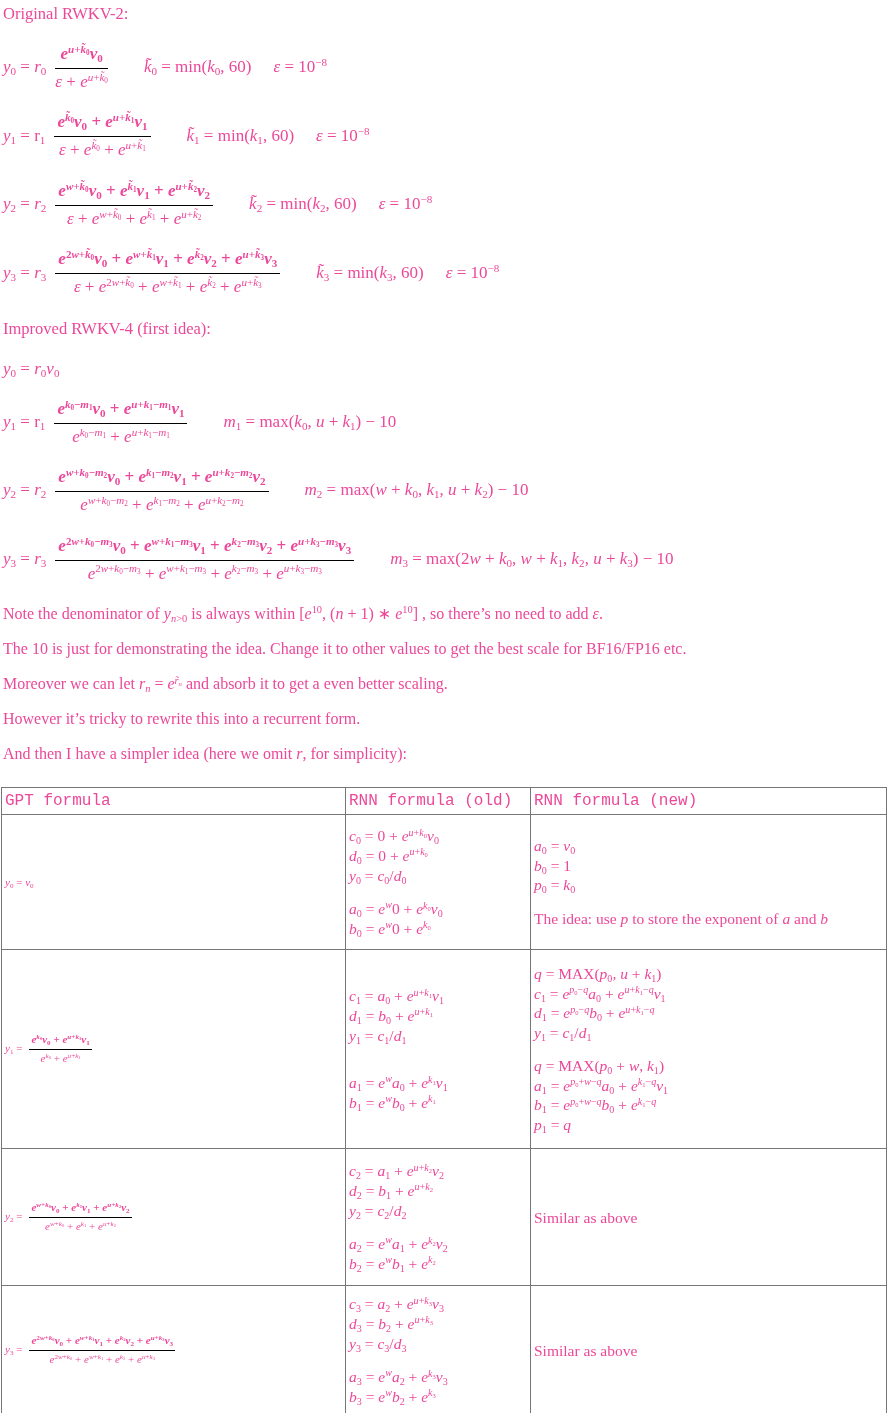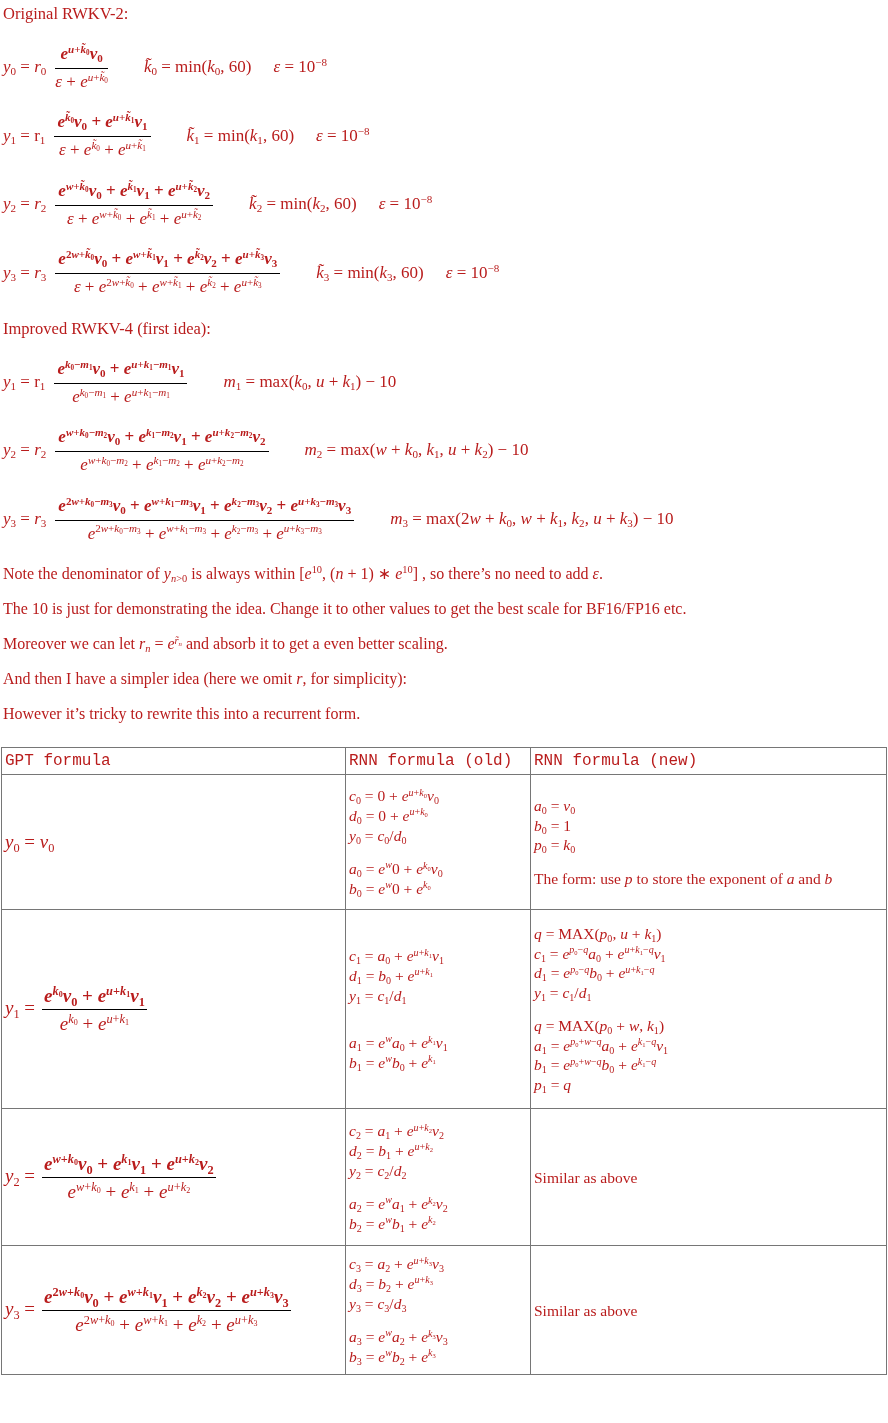--- a/index.html
+++ b/index.html
@@ -1,19 +1,19 @@
 <!DOCTYPE html>
 <html><head>
 <meta charset="utf-8">
 <style>
   html,body { margin:0; padding:0; background:#fff; }
   .page {
     position:relative; width:888px; height:1413px; overflow:hidden;
     box-sizing:border-box; padding:2px 0 0 3px;
-    background:#fff; color:#b91c1c;
+    background:#fff; color:#ec4899;
     font-family:"Liberation Serif", serif;
   }
   .head { margin:2px 0 0 0; font-size:16.5px; }
   .head2 { margin:21px 0 20px 0; font-size:16.5px; }
   .eq { font-size:17px; margin:20px 0; white-space:nowrap; }
   .eq-lhs { margin-right:3px; }
   .frac { display:inline-block; vertical-align:middle; text-align:center; margin:0 6px; }
   .fn { display:block; border-bottom:1px solid #000; padding:0 3px 3px 3px; line-height:1.22;font-weight:bold; }
   .fd { display:block; padding-top:3px; line-height:1.22; }
   .eq-side { margin-left:30px; }
@@ -33,48 +33,49 @@
     padding:1px 4px; font-size:16px; font-weight:normal;
   }
   table.cmp th { height:24px; padding-left:3px;font-family:Liberation Mono, monospace; }
   table.cmp td { padding-left:3px; }
   tr.r1 td { height:132px; }
   tr.r2 td { height:196px; }
   tr.r3 td { height:134px; }
   tr.r4 td { height:126px; }
   .ml { line-height:1.26; white-space:nowrap; font-size:15.5px; }
   .blank { height:14px; }
-  .cell-eq { font-size:19px; white-space:nowrap; }
+  .cell-eq { font-size:11px; white-space:nowrap; }
   .cell-eq .frac { margin:0 4px; }
   .cell-eq .fn { padding:0 2px 2px 2px; }
   .cell-eq .fd { padding-top:2px; }
 </style>
 </head>
 <body>
 
 <div class="page">
 
   <p class="head">Original RWKV-2:</p>
 
   <div class="eq"><span class="eq-lhs"><i>y</i><sub>0</sub> = <i>r</i><sub>0</sub></span><span class="frac"><span class="fn"><i>e</i><sup><i>u</i>+<i>k̃</i><sub>0</sub></sup><i>v</i><sub>0</sub></span><span class="fd"><i>ε</i> + <i>e</i><sup><i>u</i>+<i>k̃</i><sub>0</sub></sup></span></span><span class="eq-side"><i>k̃</i><sub>0</sub> = <span class="rm">min</span>(<i>k</i><sub>0</sub>, 60)</span><span class="eq-side2"><i>ε</i> = 10<sup>−8</sup></span></div>
   <div class="eq"><span class="eq-lhs"><i>y</i><sub>1</sub> = <span class="rm">r</span><sub>1</sub></span><span class="frac"><span class="fn"><i>e</i><sup><i>k̃</i><sub>0</sub></sup><i>v</i><sub>0</sub> + <i>e</i><sup><i>u</i>+<i>k̃</i><sub>1</sub></sup><i>v</i><sub>1</sub></span><span class="fd"><i>ε</i> + <i>e</i><sup><i>k̃</i><sub>0</sub></sup> + <i>e</i><sup><i>u</i>+<i>k̃</i><sub>1</sub></sup></span></span><span class="eq-side"><i>k̃</i><sub>1</sub> = <span class="rm">min</span>(<i>k</i><sub>1</sub>, 60)</span><span class="eq-side2"><i>ε</i> = 10<sup>−8</sup></span></div>
   <div class="eq"><span class="eq-lhs"><i>y</i><sub>2</sub> = <i>r</i><sub>2</sub></span><span class="frac"><span class="fn"><i>e</i><sup><i>w</i>+<i>k̃</i><sub>0</sub></sup><i>v</i><sub>0</sub> + <i>e</i><sup><i>k̃</i><sub>1</sub></sup><i>v</i><sub>1</sub> + <i>e</i><sup><i>u</i>+<i>k̃</i><sub>2</sub></sup><i>v</i><sub>2</sub></span><span class="fd"><i>ε</i> + <i>e</i><sup><i>w</i>+<i>k̃</i><sub>0</sub></sup> + <i>e</i><sup><i>k̃</i><sub>1</sub></sup> + <i>e</i><sup><i>u</i>+<i>k̃</i><sub>2</sub></sup></span></span><span class="eq-side"><i>k̃</i><sub>2</sub> = <span class="rm">min</span>(<i>k</i><sub>2</sub>, 60)</span><span class="eq-side2"><i>ε</i> = 10<sup>−8</sup></span></div>
   <div class="eq"><span class="eq-lhs"><i>y</i><sub>3</sub> = <i>r</i><sub>3</sub></span><span class="frac"><span class="fn"><i>e</i><sup>2<i>w</i>+<i>k̃</i><sub>0</sub></sup><i>v</i><sub>0</sub> + <i>e</i><sup><i>w</i>+<i>k̃</i><sub>1</sub></sup><i>v</i><sub>1</sub> + <i>e</i><sup><i>k̃</i><sub>2</sub></sup><i>v</i><sub>2</sub> + <i>e</i><sup><i>u</i>+<i>k̃</i><sub>3</sub></sup><i>v</i><sub>3</sub></span><span class="fd"><i>ε</i> + <i>e</i><sup>2<i>w</i>+<i>k̃</i><sub>0</sub></sup> + <i>e</i><sup><i>w</i>+<i>k̃</i><sub>1</sub></sup> + <i>e</i><sup><i>k̃</i><sub>2</sub></sup> + <i>e</i><sup><i>u</i>+<i>k̃</i><sub>3</sub></sup></span></span><span class="eq-side"><i>k̃</i><sub>3</sub> = <span class="rm">min</span>(<i>k</i><sub>3</sub>, 60)</span><span class="eq-side2"><i>ε</i> = 10<sup>−8</sup></span></div>
 
   <p class="head2">Improved RWKV-4 (first idea):</p>
 
+  <div class="eq"><span class="eq-lhs"><i>y</i><sub>0</sub> = <i>r</i><sub>0</sub><i>v</i><sub>0</sub></span></div>
   <div class="eq"><span class="eq-lhs"><i>y</i><sub>1</sub> = <span class="rm">r</span><sub>1</sub></span><span class="frac"><span class="fn"><i>e</i><sup><i>k</i><sub>0</sub>−<i>m</i><sub>1</sub></sup><i>v</i><sub>0</sub> + <i>e</i><sup><i>u</i>+<i>k</i><sub>1</sub>−<i>m</i><sub>1</sub></sup><i>v</i><sub>1</sub></span><span class="fd"><i>e</i><sup><i>k</i><sub>0</sub>−<i>m</i><sub>1</sub></sup> + <i>e</i><sup><i>u</i>+<i>k</i><sub>1</sub>−<i>m</i><sub>1</sub></sup></span></span><span class="eq-side"><i>m</i><sub>1</sub> = <span class="rm">max</span>(<i>k</i><sub>0</sub>, <i>u</i> + <i>k</i><sub>1</sub>) − 10</span></div>
   <div class="eq"><span class="eq-lhs"><i>y</i><sub>2</sub> = <i>r</i><sub>2</sub></span><span class="frac"><span class="fn"><i>e</i><sup><i>w</i>+<i>k</i><sub>0</sub>−<i>m</i><sub>2</sub></sup><i>v</i><sub>0</sub> + <i>e</i><sup><i>k</i><sub>1</sub>−<i>m</i><sub>2</sub></sup><i>v</i><sub>1</sub> + <i>e</i><sup><i>u</i>+<i>k</i><sub>2</sub>−<i>m</i><sub>2</sub></sup><i>v</i><sub>2</sub></span><span class="fd"><i>e</i><sup><i>w</i>+<i>k</i><sub>0</sub>−<i>m</i><sub>2</sub></sup> + <i>e</i><sup><i>k</i><sub>1</sub>−<i>m</i><sub>2</sub></sup> + <i>e</i><sup><i>u</i>+<i>k</i><sub>2</sub>−<i>m</i><sub>2</sub></sup></span></span><span class="eq-side"><i>m</i><sub>2</sub> = <span class="rm">max</span>(<i>w</i> + <i>k</i><sub>0</sub>, <i>k</i><sub>1</sub>, <i>u</i> + <i>k</i><sub>2</sub>) − 10</span></div>
   <div class="eq"><span class="eq-lhs"><i>y</i><sub>3</sub> = <i>r</i><sub>3</sub></span><span class="frac"><span class="fn"><i>e</i><sup>2<i>w</i>+<i>k</i><sub>0</sub>−<i>m</i><sub>3</sub></sup><i>v</i><sub>0</sub> + <i>e</i><sup><i>w</i>+<i>k</i><sub>1</sub>−<i>m</i><sub>3</sub></sup><i>v</i><sub>1</sub> + <i>e</i><sup><i>k</i><sub>2</sub>−<i>m</i><sub>3</sub></sup><i>v</i><sub>2</sub> + <i>e</i><sup><i>u</i>+<i>k</i><sub>3</sub>−<i>m</i><sub>3</sub></sup><i>v</i><sub>3</sub></span><span class="fd"><i>e</i><sup>2<i>w</i>+<i>k</i><sub>0</sub>−<i>m</i><sub>3</sub></sup> + <i>e</i><sup><i>w</i>+<i>k</i><sub>1</sub>−<i>m</i><sub>3</sub></sup> + <i>e</i><sup><i>k</i><sub>2</sub>−<i>m</i><sub>3</sub></sup> + <i>e</i><sup><i>u</i>+<i>k</i><sub>3</sub>−<i>m</i><sub>3</sub></sup></span></span><span class="eq-side"><i>m</i><sub>3</sub> = <span class="rm">max</span>(2<i>w</i> + <i>k</i><sub>0</sub>, <i>w</i> + <i>k</i><sub>1</sub>, <i>k</i><sub>2</sub>, <i>u</i> + <i>k</i><sub>3</sub>) − 10</span></div>
 
   <p class="note"><span class="rm">Note the denominator of </span><i>y</i><sub><i>n</i>&gt;0</sub><span class="rm"> is always within </span>[<i>e</i><sup>10</sup>, (<i>n</i> + 1) ∗ <i>e</i><sup>10</sup>] <span class="rm">, so there’s no need to add </span><i>ε</i><span class="rm">.</span></p>
   <p class="note"><span class="rm">The 10 is just for demonstrating the idea. Change it to other values to get the best scale for BF16/FP16 etc.</span></p>
   <p class="note"><span class="rm">Moreover we can let </span><i>r</i><sub><i>n</i></sub> = <i>e</i><sup><i>r̃</i><sub><i>n</i></sub></sup><span class="rm"> and absorb it to get a even better scaling.</span></p>
+  <p class="note"><span class="rm">However it’s tricky to rewrite this into a recurrent form.</span></p>
   <p class="note"><span class="rm">And then I have a simpler idea (here we omit </span><i>r</i><span class="rm">, for simplicity):</span></p>
-  <p class="note"><span class="rm">However it’s tricky to rewrite this into a recurrent form.</span></p>
 
   <table class="cmp">
     <colgroup>
         <col class="c1">
         <col class="c2">
         <col class="c3">
       </colgroup>
     <thead>
       <tr>
         <th>GPT formula</th>
@@ -93,21 +94,21 @@
             <div class="ml"><i>y</i><sub>0</sub> = <i>c</i><sub>0</sub>/<i>d</i><sub>0</sub></div>
             <div class="blank"></div>
             <div class="ml"><i>a</i><sub>0</sub> = <i>e</i><sup><i>w</i></sup>0 + <i>e</i><sup><i>k</i><sub>0</sub></sup><i>v</i><sub>0</sub></div>
             <div class="ml"><i>b</i><sub>0</sub> = <i>e</i><sup><i>w</i></sup>0 + <i>e</i><sup><i>k</i><sub>0</sub></sup></div>
           </td>
         <td>
             <div class="ml"><i>a</i><sub>0</sub> = <i>v</i><sub>0</sub></div>
             <div class="ml"><i>b</i><sub>0</sub> = 1</div>
             <div class="ml"><i>p</i><sub>0</sub> = <i>k</i><sub>0</sub></div>
             <div class="blank"></div>
-            <div class="ml"><span class="rm">The form: use </span><i>p</i><span class="rm"> to store the exponent of </span><i>a</i><span class="rm"> and </span><i>b</i></div>
+            <div class="ml"><span class="rm">The idea: use </span><i>p</i><span class="rm"> to store the exponent of </span><i>a</i><span class="rm"> and </span><i>b</i></div>
           </td>
       </tr>
       <tr class="r2">
         <td>
             <div class="cell-eq"><span class="eq-lhs"><i>y</i><sub>1</sub> =</span><span class="frac"><span class="fn"><i>e</i><sup><i>k</i><sub>0</sub></sup><i>v</i><sub>0</sub> + <i>e</i><sup><i>u</i>+<i>k</i><sub>1</sub></sup><i>v</i><sub>1</sub></span><span class="fd"><i>e</i><sup><i>k</i><sub>0</sub></sup> + <i>e</i><sup><i>u</i>+<i>k</i><sub>1</sub></sup></span></span></div>
           </td>
         <td>
             <div class="ml"><i>c</i><sub>1</sub> = <i>a</i><sub>0</sub> + <i>e</i><sup><i>u</i>+<i>k</i><sub>1</sub></sup><i>v</i><sub>1</sub></div>
             <div class="ml"><i>d</i><sub>1</sub> = <i>b</i><sub>0</sub> + <i>e</i><sup><i>u</i>+<i>k</i><sub>1</sub></sup></div>
             <div class="ml"><i>y</i><sub>1</sub> = <i>c</i><sub>1</sub>/<i>d</i><sub>1</sub></div>

